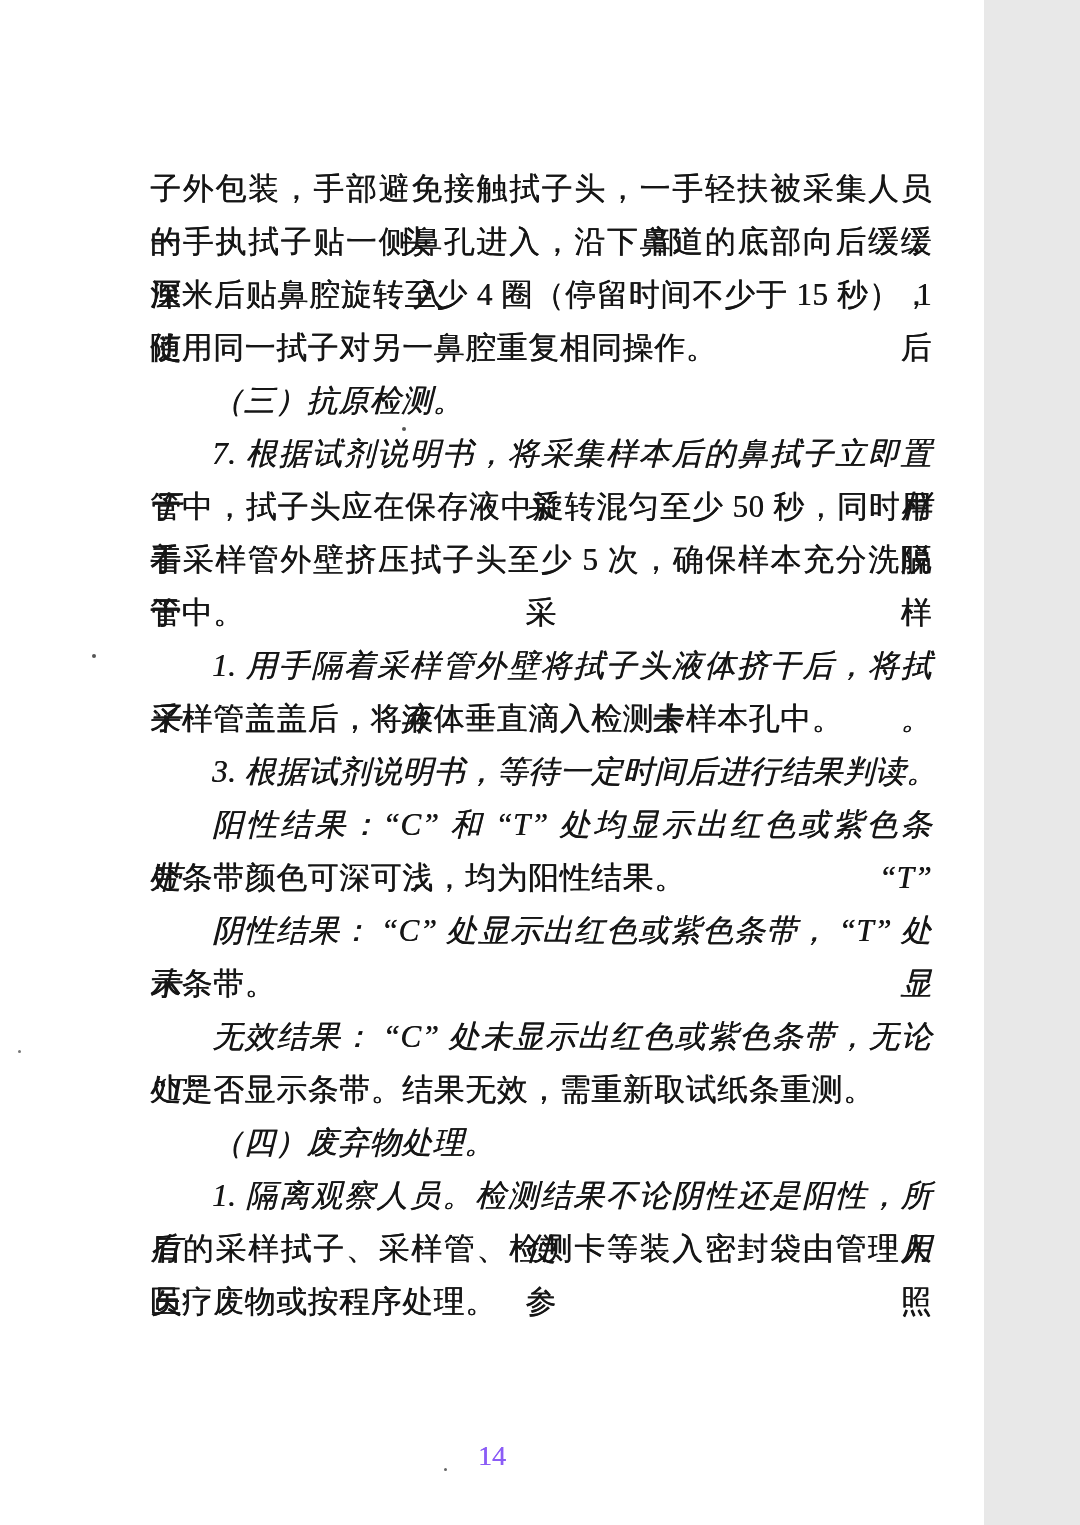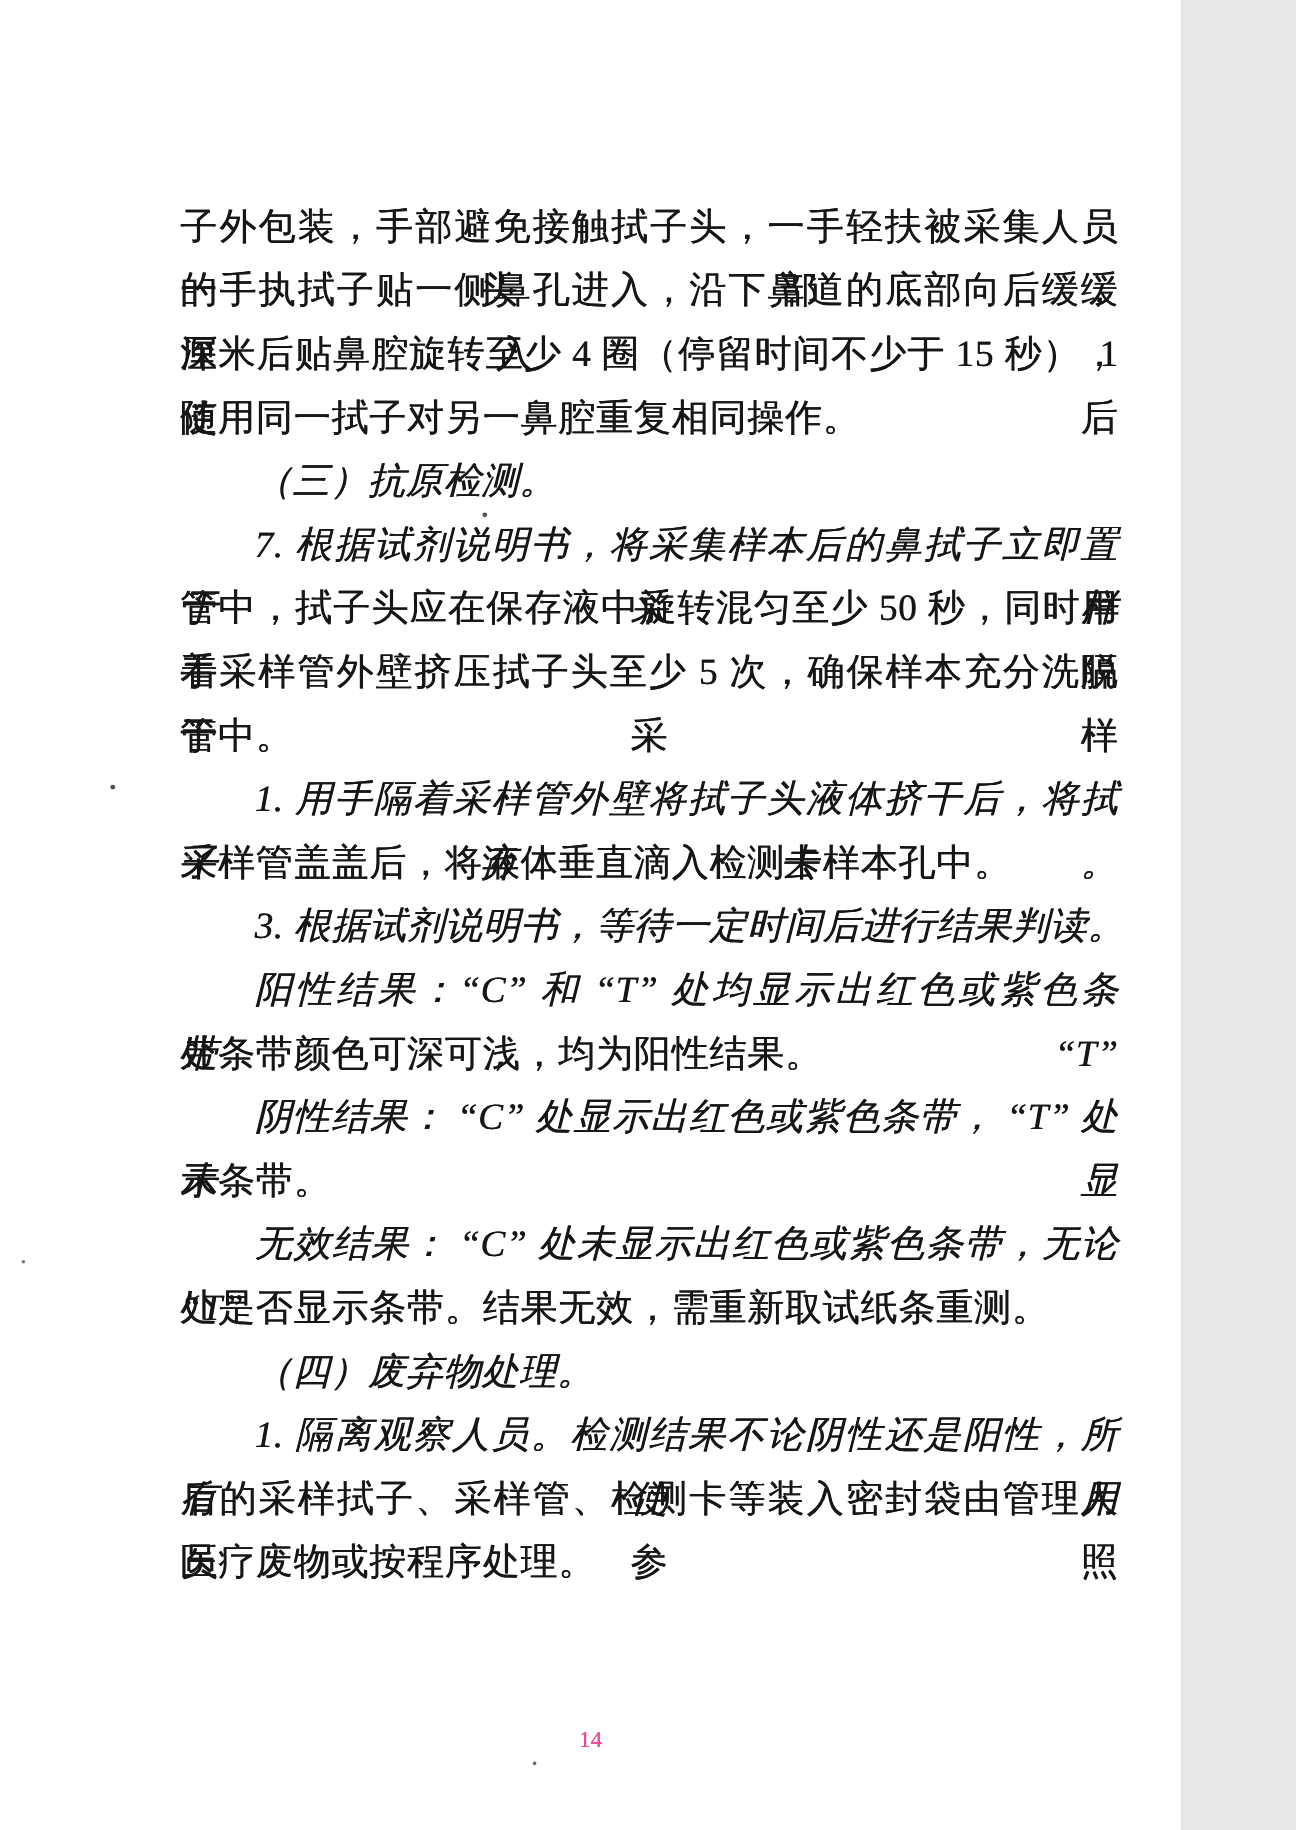--- a/index.html
+++ b/index.html
@@ -40,22 +40,22 @@
   .line.ind {
     text-indent: 2em;
     font-style: italic;
   }
   .page-number {
     position: absolute;
     top: 1440px;
     left: 0;
     width: 100%;
     text-align: center;
-    font-size: 19px;
-    color: #ec4899;
+    font-size: 28px;
+    color: #8b5cf6;
     text-shadow: 0.3px 0 0 currentColor;
   }
   
   .scan-line-top {
     position: absolute;
     left: 1067px; top: 0; width: 2px; height: 250px;
     background: repeating-linear-gradient(180deg,
       rgba(60,60,60,0.55) 0 14px, rgba(60,60,60,0.25) 14px 20px);
   }
   .scan-line-mid {

